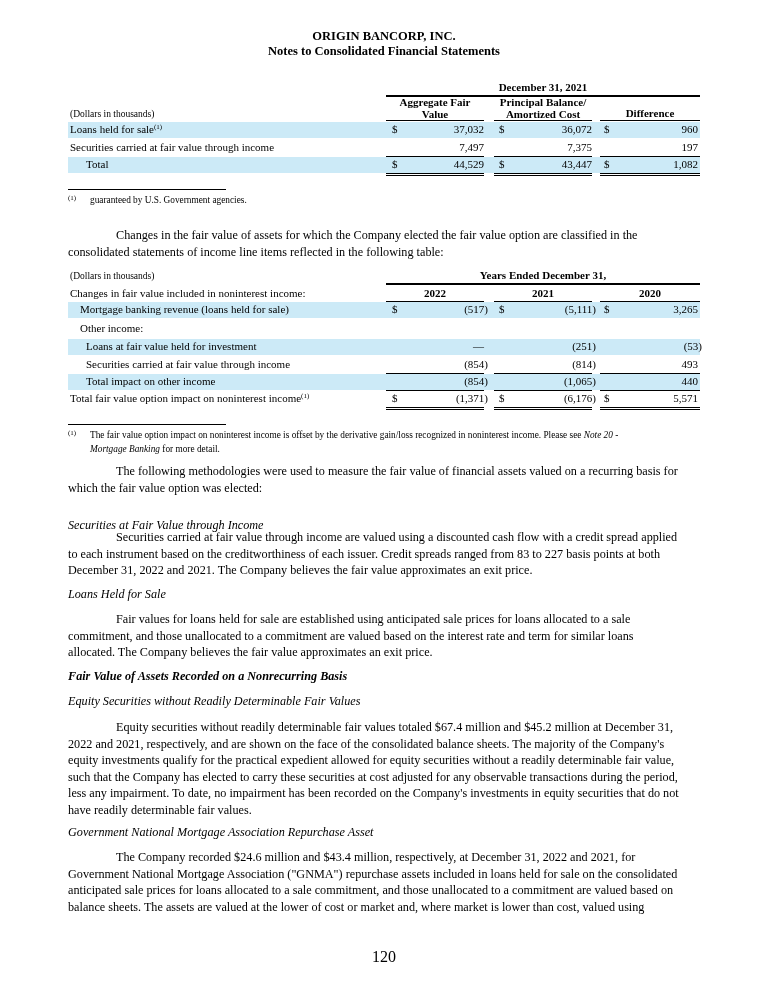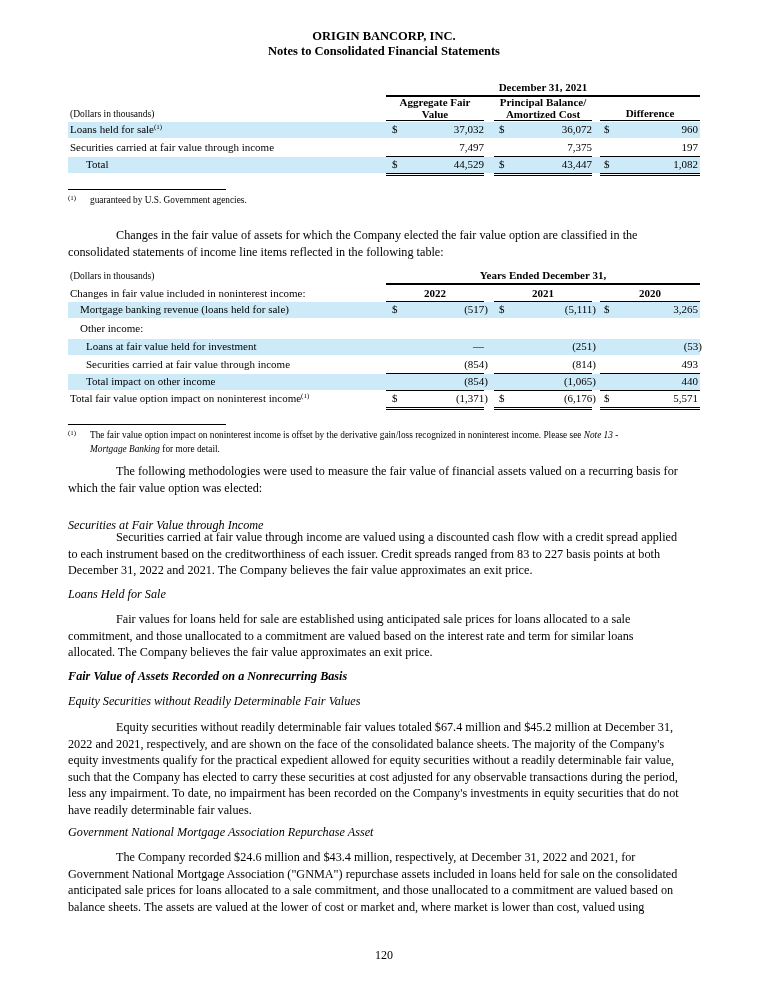--- a/index.html
+++ b/index.html
@@ -159,21 +159,21 @@
     <div class="num" style="left:614px; width:84px; top:392px;">5,571</div>
 
     <div class="rule2" style="left:386px; width:98px; top:407px;"></div>
     <div class="rule2" style="left:494px; width:98px; top:407px;"></div>
     <div class="rule2" style="left:600px; width:100px; top:407px;"></div>
 
     <div class="rule" style="left:68px; width:158px; top:424px; height:0.8px;"></div>
     <div class="fn" style="top:428px; height:30px;">
       <span class="mk">(1)</span>
       <div class="tx">
-        <div><span>The fair value option impact on noninterest income is offset by the derivative gain/loss recognized in noninterest income. Please see </span><span class="i">Note 13 -</span></div>
+        <div><span>The fair value option impact on noninterest income is offset by the derivative gain/loss recognized in noninterest income. Please see </span><span class="i">Note 20 -</span></div>
         <div><span class="i">Mortgage Banking</span><span> for more detail.</span></div>
       </div>
     </div>
   </div>
 
   <div class="para" style="top:463px;">
     <div><span class="ind"></span><span>The following methodologies were used to measure the fair value of financial assets valued on a recurring basis for</span></div>
     <div>which the fair value option was elected:</div>
   </div>
 
@@ -203,14 +203,14 @@
   </div>
 
   <div class="para i" style="top:824px;">Government National Mortgage Association Repurchase Asset</div>
   <div class="para" style="top:849px;">
     <div><span class="ind"></span><span>The Company recorded $24.6 million and $43.4 million, respectively, at December 31, 2022 and 2021, for</span></div>
     <div>Government National Mortgage Association ("GNMA") repurchase assets included in loans held for sale on the consolidated</div>
     <div>anticipated sale prices for loans allocated to a sale commitment, and those unallocated to a commitment are valued based on</div>
     <div>balance sheets. The assets are valued at the lower of cost or market and, where market is lower than cost, valued using</div>
   </div>
 
-  <div class="t" style="left:0; width:768px; text-align:center; top:948px; font-size:12px;">120</div>
+  <div class="t" style="left:0; width:768px; text-align:center; top:948px; font-size:16px;">120</div>
 </div>
 
 </body></html>

